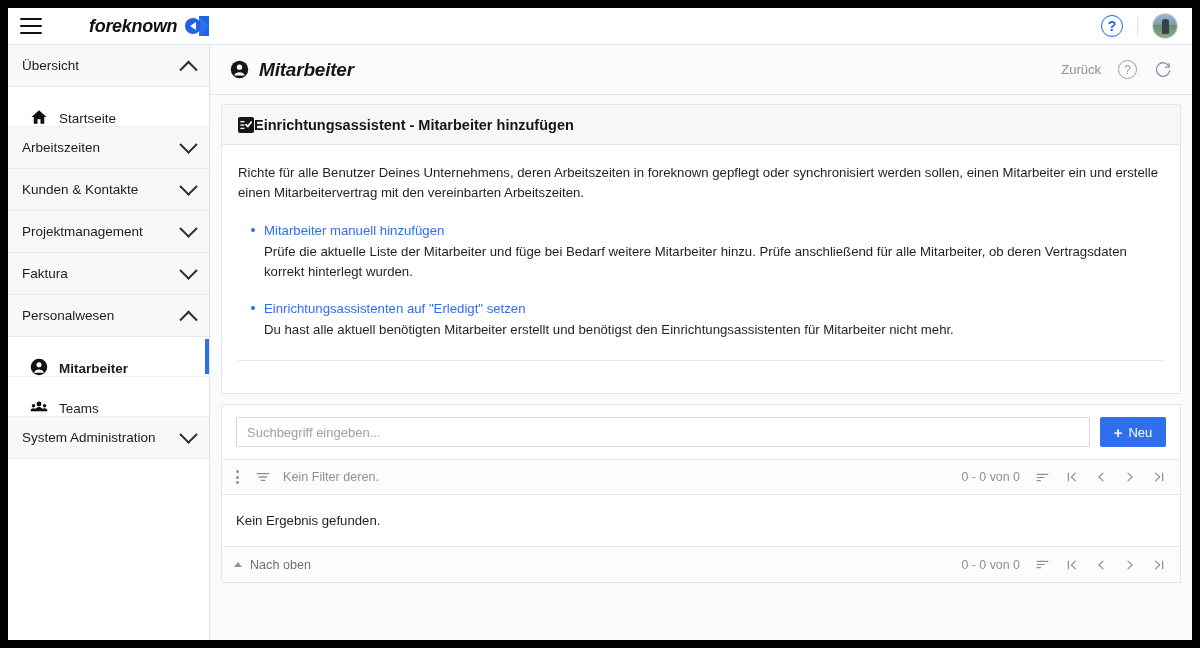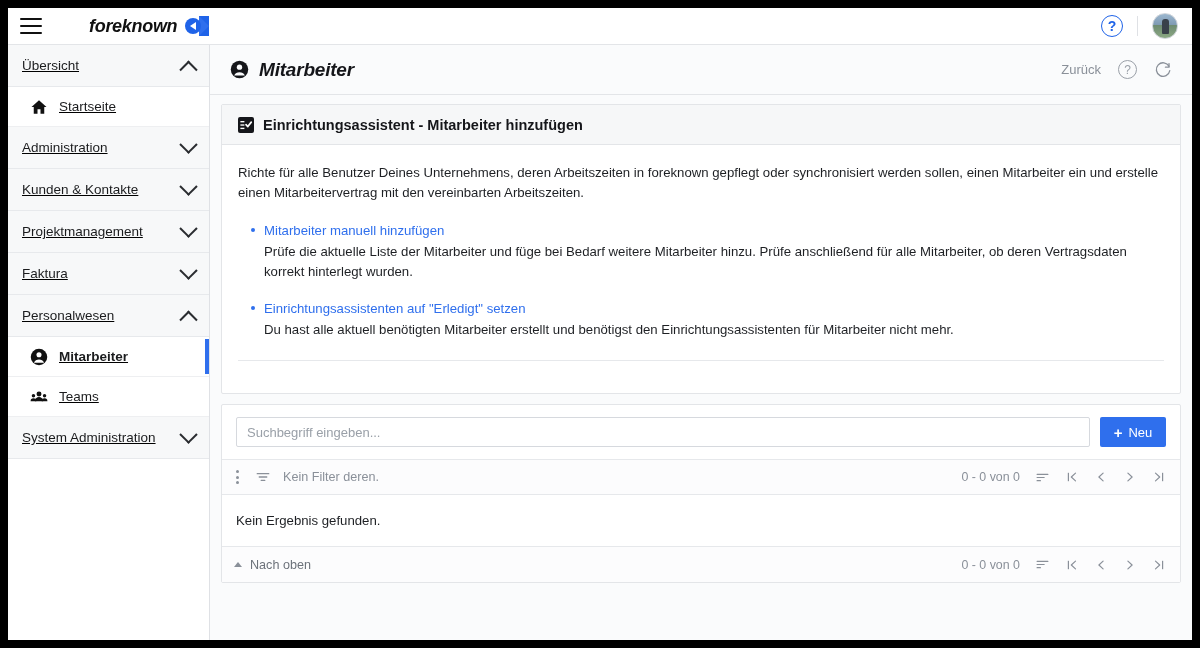--- a/index.html
+++ b/index.html
@@ -82,21 +82,20 @@
   #body { flex: 1 1 auto; display: flex; min-height: 0; }
 
   
   #sidebar {
     width: 202px;
     flex: 0 0 202px;
     background: #ffffff;
     border-right: 1px solid #dfe1e5;
     display: flex; flex-direction: column;
     overflow: hidden;
-    text-decoration: underline;
   }
   .nav-group {
     height: 42px;
     flex: 0 0 42px;
     display: flex; align-items: center;
     padding: 0 14px 0 14px;
     background: #f7f8f9;
     border-bottom: 1px solid #e7e9ec;
     cursor: pointer;
     position: relative;
@@ -105,21 +104,21 @@
   .chev {
     width: 13px; height: 13px;
     border-right: 2px solid #2a2c30;
     border-bottom: 2px solid #2a2c30;
     transform: rotate(45deg) translate(-2px,-2px);
   }
   .chev.up { transform: rotate(-135deg) translate(-3px,-3px); }
   .nav-item {
     height: 40px;
     flex: 0 0 40px;
-    display: flex; align-items: center; gap: 11px;
+    display: flex; align-items: flex-end; gap: 11px;
     padding: 0 14px 0 22px;
     background: #ffffff;
     border-bottom: 1px solid #eeeff1;
     cursor: pointer;
     position: relative;
   }
   .nav-item .label { font-size: 13.5px; color: #1b1c1e; }
   .nav-item.active .label { font-weight: bold; }
   .nav-item.active::after {
     content:"";
@@ -169,21 +168,21 @@
 
   .card {
     background:#ffffff;
     border: 1px solid #e3e5e8;
     border-radius: 2px;
   }
   .card-header {
     background: #f6f7f8;
     border-bottom: 1px solid #e3e5e8;
     height: 40px;
-    display:flex; align-items:center; gap: 9px;
+    display:flex; align-items:center; 
     padding: 0 16px;
   }
   .card-header .title { font-size: 14.5px; font-weight: bold; color:#15161a; }
   .card-body { padding: 18px 16px 16px 16px; }
   .para {
     font-size: 13.2px; line-height: 1.55; color: #1e2024;
   }
   ul.tasks { list-style:none; margin: 17px 0 0 0; padding: 0 0 0 26px; }
   ul.tasks li { position: relative; margin-bottom: 16px; }
   ul.tasks li:last-child { margin-bottom: 4px; }
@@ -294,21 +293,21 @@
       </div>
 
       <div class="nav-item">
         <svg class="ico" viewBox="0 0 24 24">
           <path d="M12 3 L22 12 L19 12 L19 21 L14 21 L14 15 L10 15 L10 21 L5 21 L5 12 L2 12 Z" fill="#111"></path>
         </svg>
         <span class="label">Startseite</span>
       </div>
 
       <div class="nav-group">
-        <span class="label">Administration</span>
+        <span class="label">Arbeitszeiten</span>
         <span class="chev"></span>
       </div>
 
       <div class="nav-group">
         <span class="label">Kunden &amp; Kontakte</span>
         <span class="chev"></span>
       </div>
 
 
       <div class="nav-group">

